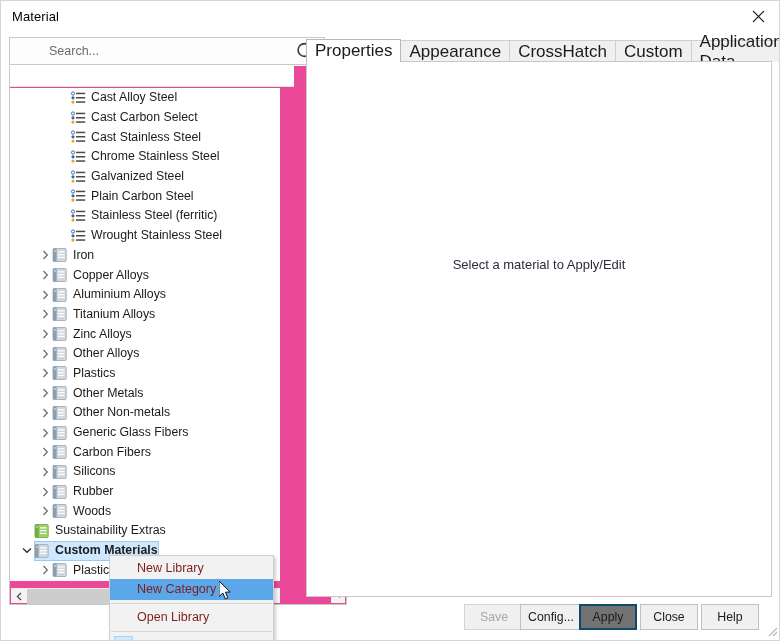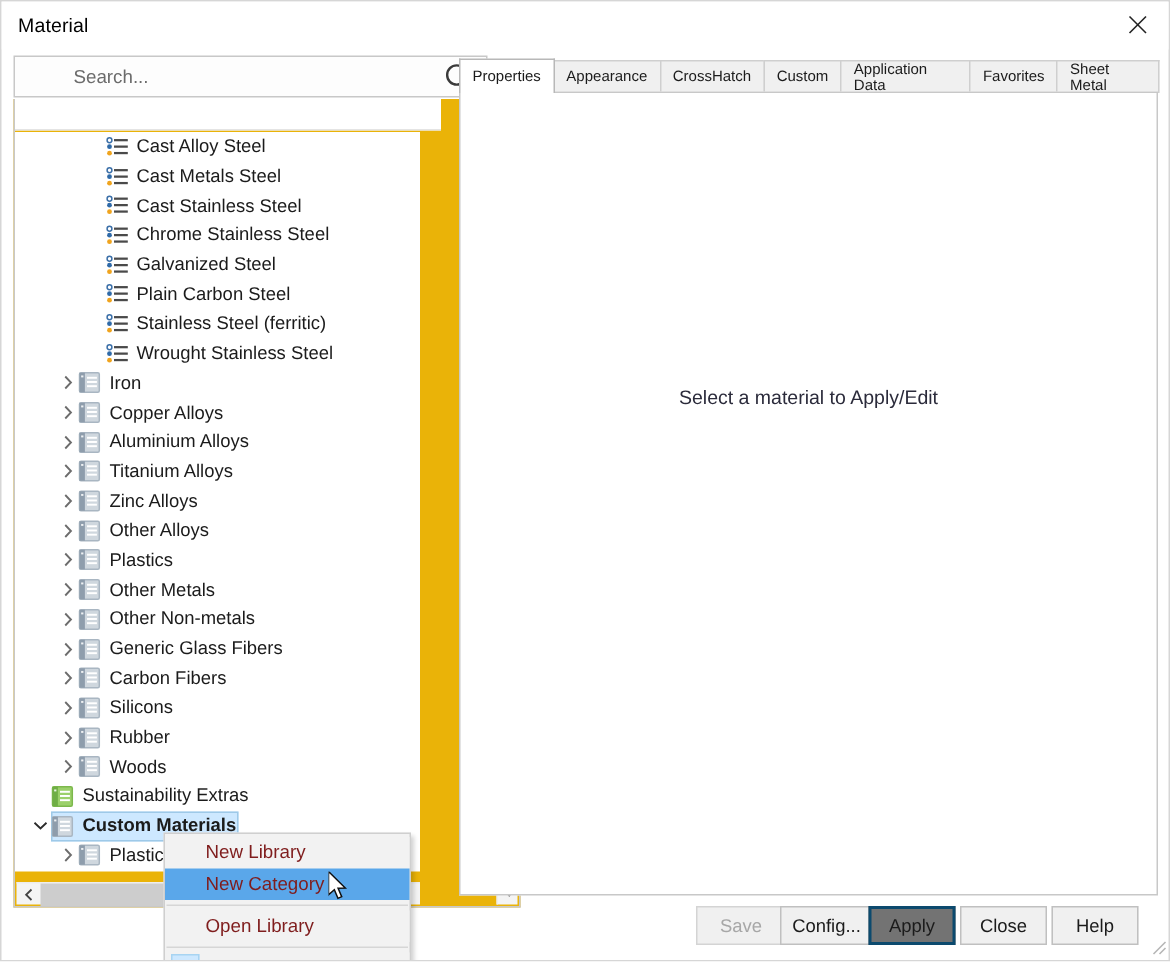--- a/index.html
+++ b/index.html
@@ -59,21 +59,21 @@
   }
   #search-input::placeholder { color: #6b6b6b; opacity: 1; }
   #search-icon {
     position: absolute; right: 7px; top: 3px;
     width: 22px; height: 22px;
   }
 
   #tree-outer {
     position: absolute; left: 0; top: 29px;
     width: 338px; height: 539px;
-    background: #eab308;
+    background: #ec4899;
     border: 1px solid #c8c8c8;
     border-top: none;
     overflow: hidden;
   }
   #tree-headerstrip {
     position: absolute; left: 0; top: 0;
     width: 284px; height: 21px;
     background: #ffffff;
     border-bottom: 1px solid #e4e4e4;
   }
@@ -160,21 +160,21 @@
   }
   #tabstrip {
     position: absolute; left: 0; top: 0;
     height: 23px; width: 466px;
     display: flex; align-items: flex-end;
   }
   .tab {
     height: 22px;
     padding: 0 8px;
     display: flex; align-items: center;
-    font-size: 10px;
+    font-size: 17px;
     color: #1b1b1b;
     background: #f0f0f0;
     border: 1px solid #cfcfcf;
     border-bottom: none;
     margin-right: -1px;
     cursor: default;
   }
   .tab.active {
     background: #ffffff;
     height: 23px;
@@ -322,21 +322,21 @@
             <div style="width: 46px; flex: 0 0 46px;"></div>
             <span class="twisty"></span>
             <span class="row-icon"><svg width="16" height="16" viewBox="0 0 16 16">
                 <circle cx="3" cy="3.5" r="1.6" fill="none" stroke="#3b6fa8" stroke-width="1"></circle>
                 <circle cx="3" cy="7.8" r="1.6" fill="#2f6aa8"></circle>
                 <circle cx="3" cy="12.1" r="1.6" fill="#f0a41e"></circle>
                 <rect x="6" y="2.7" width="9.2" height="1.5" fill="#4a4a4a"></rect>
                 <rect x="6" y="7" width="9.2" height="1.5" fill="#4a4a4a"></rect>
                 <rect x="6" y="11.3" width="9.2" height="1.5" fill="#4a4a4a"></rect>
               </svg></span>
-            <span class="row-label">Cast Metals Steel</span>
+            <span class="row-label">Cast Carbon Select</span>
           </div>
           <div class="tree-row">
             <div style="width: 46px; flex: 0 0 46px;"></div>
             <span class="twisty"></span>
             <span class="row-icon"><svg width="16" height="16" viewBox="0 0 16 16">
                 <circle cx="3" cy="3.5" r="1.6" fill="none" stroke="#3b6fa8" stroke-width="1"></circle>
                 <circle cx="3" cy="7.8" r="1.6" fill="#2f6aa8"></circle>
                 <circle cx="3" cy="12.1" r="1.6" fill="#f0a41e"></circle>
                 <rect x="6" y="2.7" width="9.2" height="1.5" fill="#4a4a4a"></rect>
                 <rect x="6" y="7" width="9.2" height="1.5" fill="#4a4a4a"></rect>

